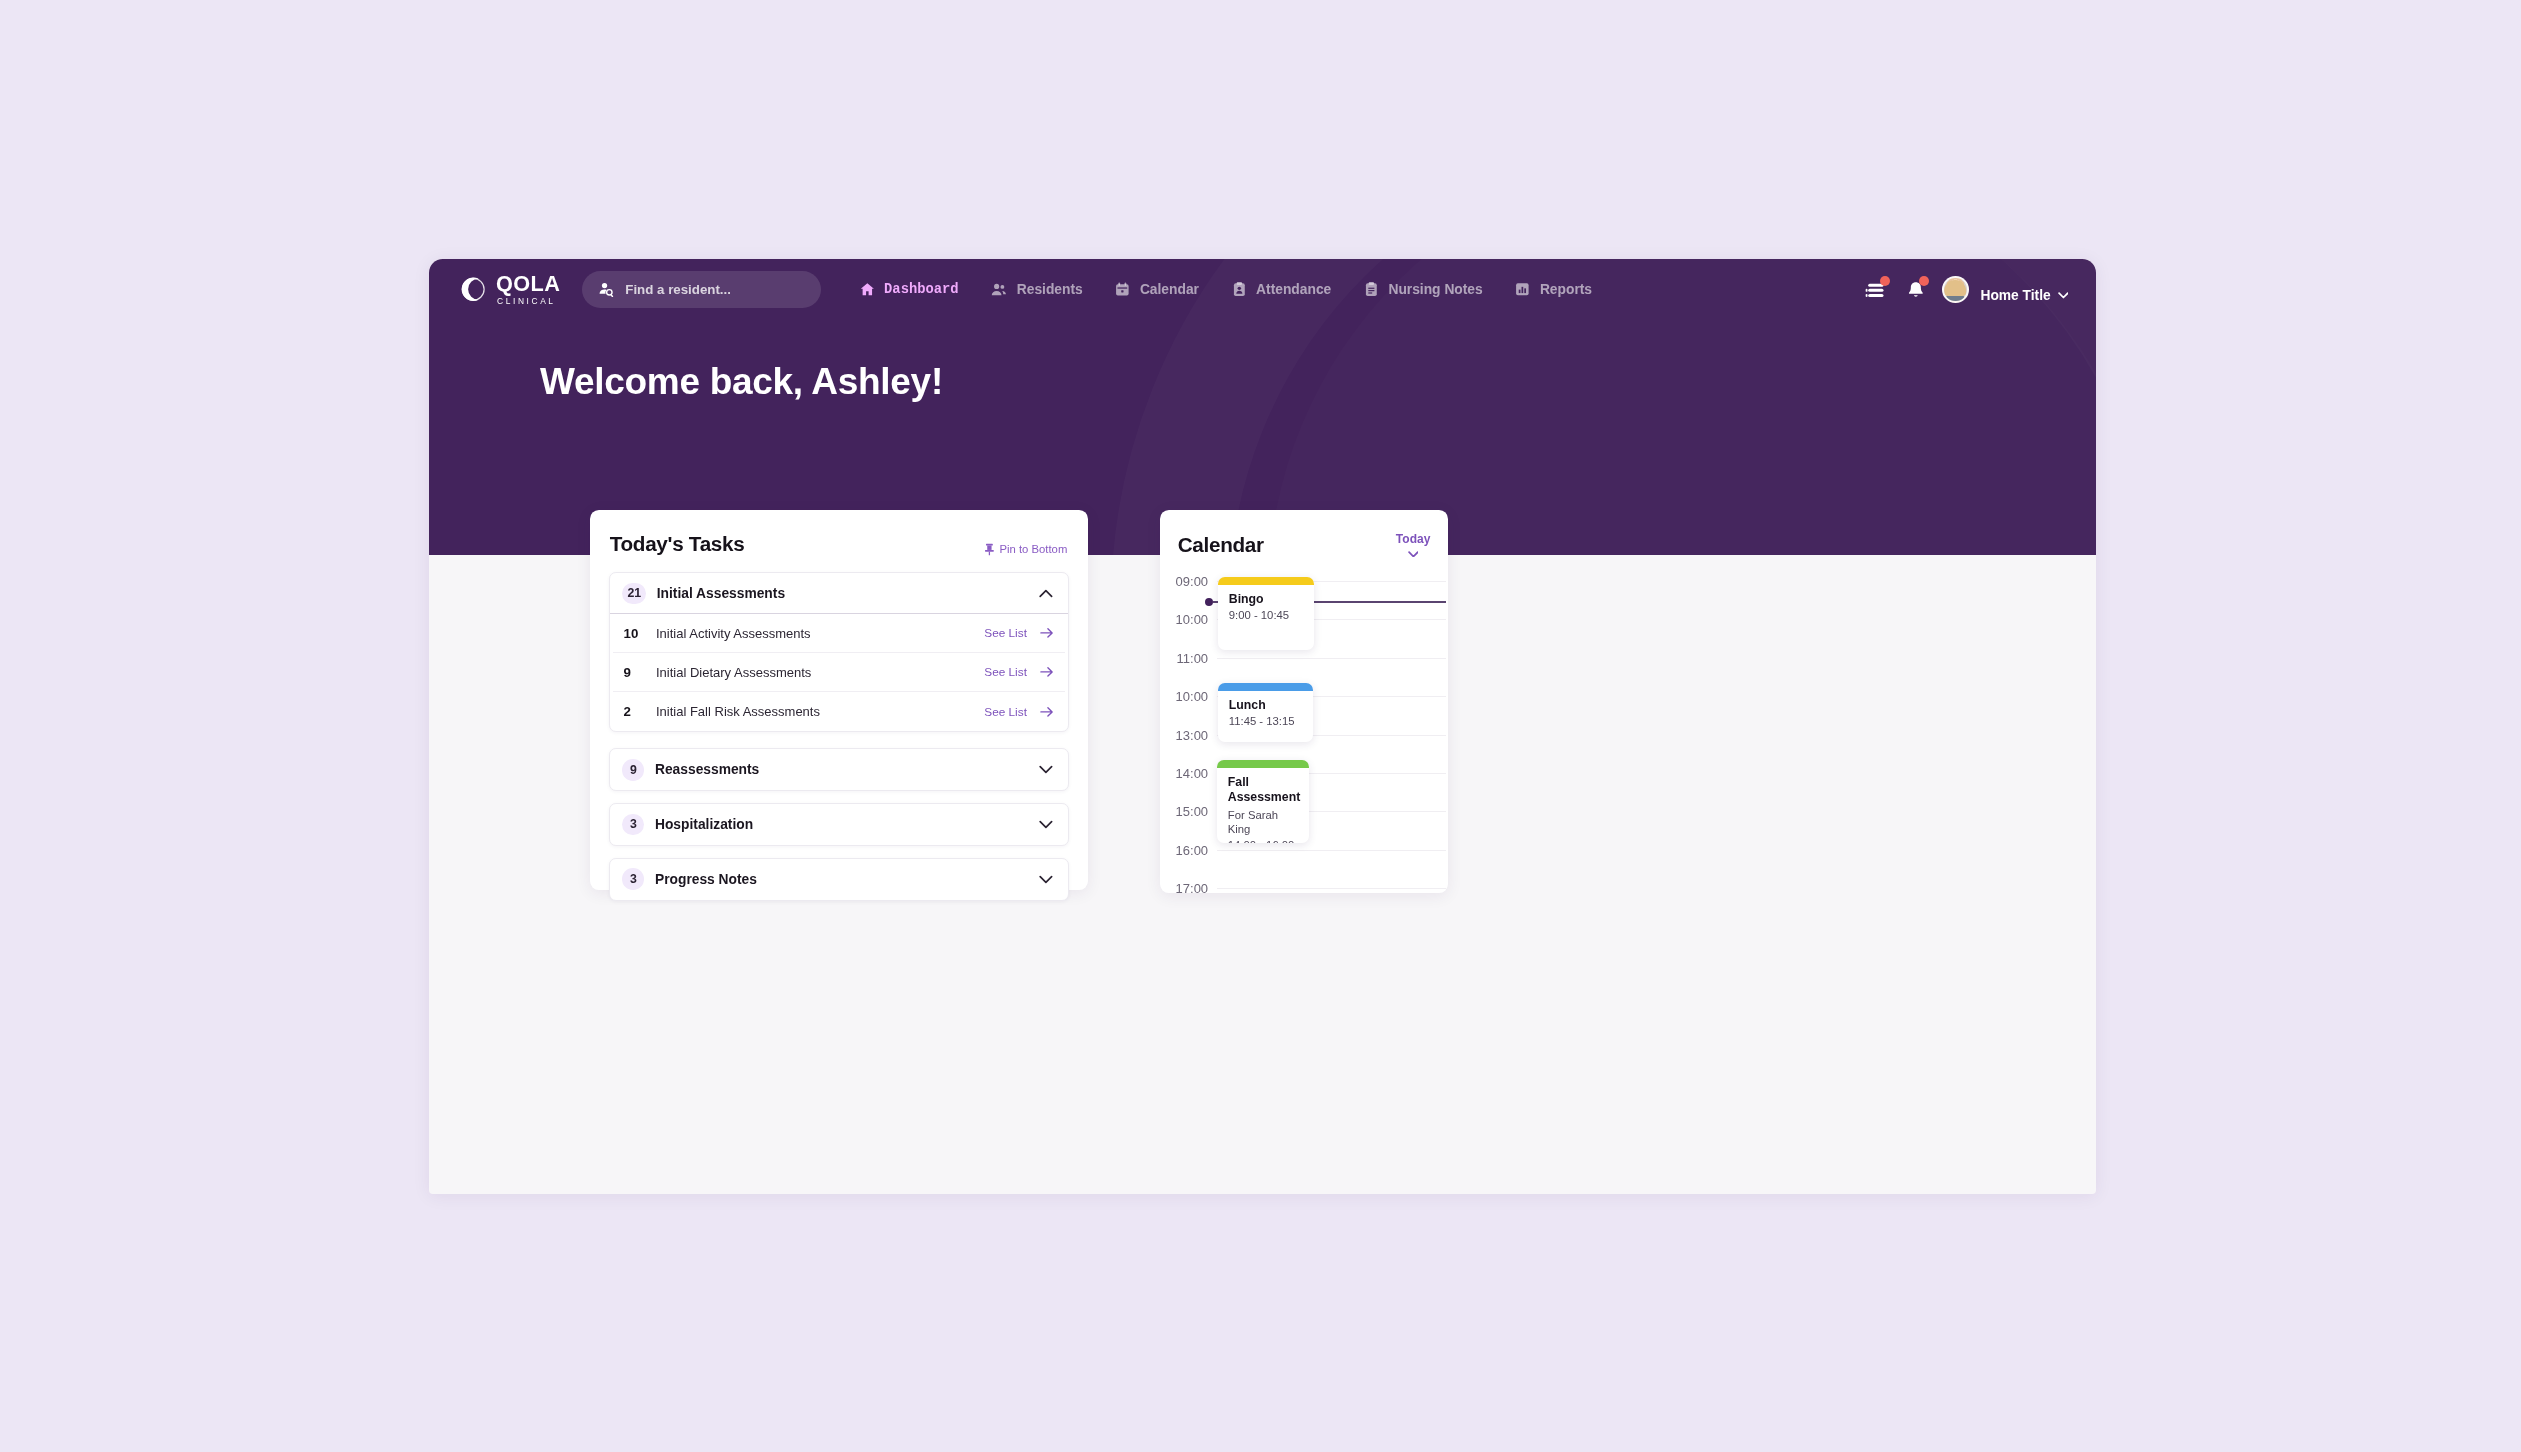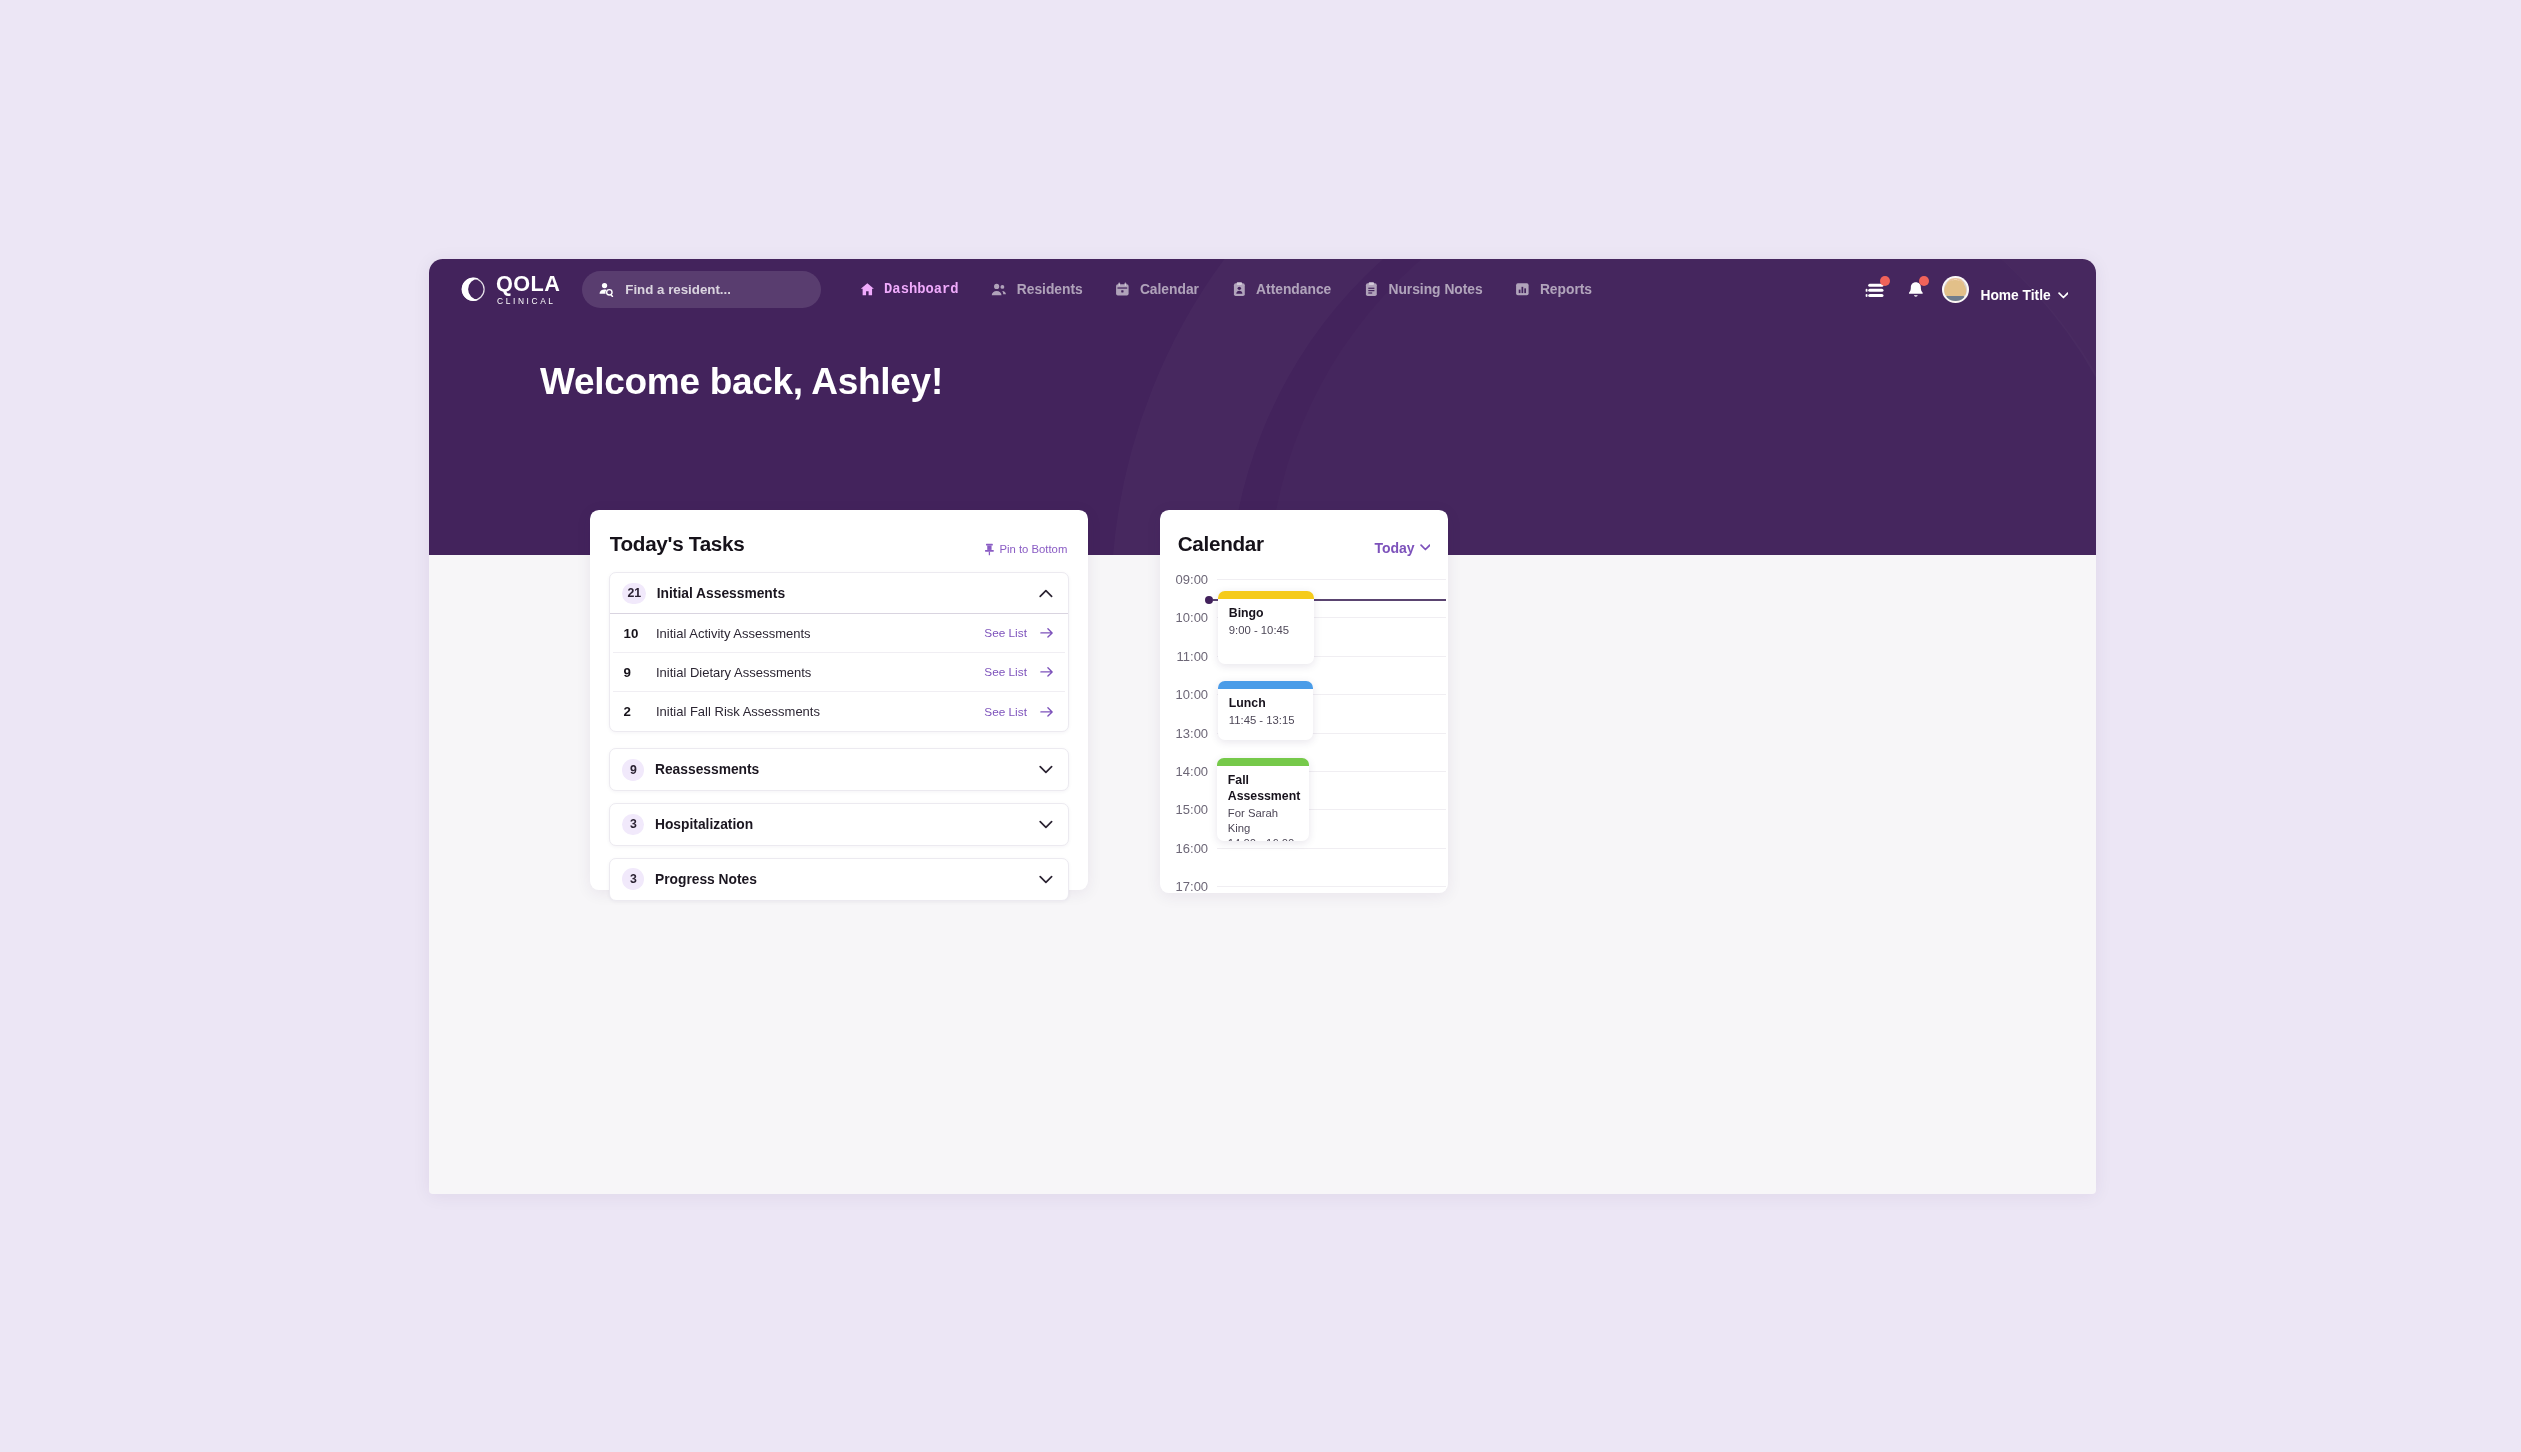--- a/index.html
+++ b/index.html
@@ -246,23 +246,24 @@
     gap: 4.9px;
     color: #8a5cc4;
     font-size: 11.3px;
     cursor: pointer;
   }
   .today-link {
     display: flex;
     align-items: center;
     gap: 4.9px;
     color: #7d52bb;
-    font-size: 14px;
+    font-size: 12px;
     font-weight: 600;
     cursor: pointer;
+    flex-direction: column;
   }
 
   
   .acc {
     border: 1px solid #eceaf0;
     border-radius: 6.9px;
     background: #fff;
     box-shadow: 0 1px 3.9px rgba(40,20,70,.05);
     margin-bottom: 11.8px;
     overflow: hidden;
@@ -683,21 +684,21 @@
       <div class="hour" style="top:314px">
           <div class="hour-label">17:00</div>
           <div class="hour-line"></div>
         </div>
 
       <div class="nowline" style="top:23.6px">
         <span class="nowdot"></span>
         <span class="nowbar"></span>
       </div>
 
-      <div class="ev" style="left:58px; top:19px; width:96px; height:73px">
+      <div class="ev" style="left:58px; top:3px; width:96px; height:73px">
         <div class="ev-bar" style="background:#f5cb1b"></div>
         <div class="ev-in">
           <div class="ev-title">Bingo</div>
           <div class="ev-time">9:00 - 10:45</div>
         </div>
       </div>
 
       <div class="ev" style="left:58px; top:109px; width:95px; height:59px">
         <div class="ev-bar" style="background:#4a9ce8"></div>
         <div class="ev-in">

